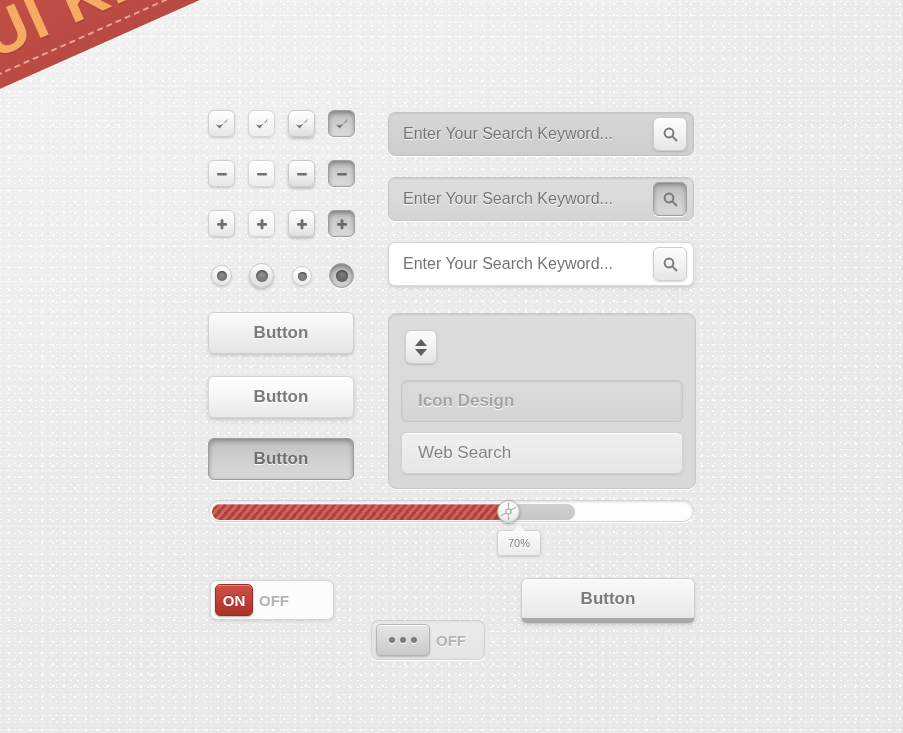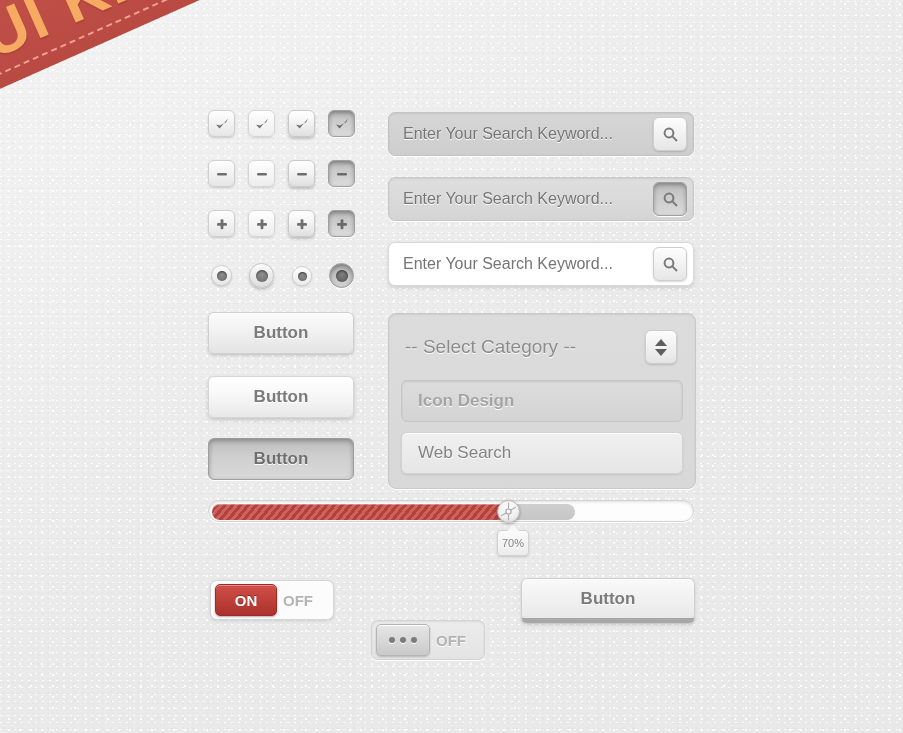--- a/index.html
+++ b/index.html
@@ -297,21 +297,21 @@
     width: 23px; height: 23px;
     border-radius: 50%;
     top: -1px;
     background: radial-gradient(circle at 50% 30%, #ffffff 0%, #efefef 60%, #d6d6d6 100%);
     border: 1px solid #b6b6b6;
     box-shadow: 0 1px 3px rgba(0,0,0,.3);
   }
   .knob svg { position:absolute; left:0; top:0; }
   .tip {
     position: absolute;
-    width: 32px; height: 26px;
+    width: 44px; height: 26px;
     border-radius: 4px;
     background: linear-gradient(180deg,#fbfbfb,#ececec);
     border: 1px solid #d2d2d2;
     box-shadow: 0 1px 2px rgba(0,0,0,.15);
     display: flex; align-items: center; justify-content: center;
     font-size: 11px; color: #828282;
     text-shadow: 0 1px 0 #fff;
   }
   .tip::before {
     content: ""; position: absolute;
@@ -336,21 +336,21 @@
     border: 1px solid #d5d5d5;
     box-shadow: 0 1px 3px rgba(0,0,0,.13), inset 0 1px 0 #fff;
   }
   .tg-grey {
     width: 114px;
     background: linear-gradient(180deg,#ececec,#e4e4e4);
     border: 1px solid #d3d3d3;
     box-shadow: inset 0 1px 2px rgba(0,0,0,.08), 0 1px 0 #fff;
   }
   .knob-on {
-    width: 62px; height: 32px;
+    width: 38px; height: 32px;
     border-radius: 5px;
     background: linear-gradient(180deg,#cf5049 0%,#c0403a 48%,#ab322c 100%);
     border: 1px solid #9c2b26;
     box-shadow: 0 1px 2px rgba(0,0,0,.3), inset 0 1px 0 rgba(255,255,255,.35);
     display: flex; align-items: center; justify-content: center;
     color: #fff; font-size: 15px; font-weight: bold;
     text-shadow: 0 -1px 0 rgba(0,0,0,.35);
   }
   .knob-dots {
     width: 54px; height: 32px;
@@ -516,21 +516,20 @@
   <div class="sbtn sbtn-light">
     <svg width="17" height="17" viewBox="0 0 17 17">
         <circle cx="7" cy="7" r="4.4"></circle>
         <line x1="10.4" y1="10.4" x2="15" y2="15"></line>
       </svg>
   </div>
 </div>
 
 <div class="selpanel row" style="left:388px; top:313px;">
   <div class="selhead">
-    <span class="lbl">-- Select Category --</span>
     <div class="stepper">
       <span class="ar up"></span>
       <span class="ar dn"></span>
     </div>
   </div>
   <div class="opt opt-a">Icon Design</div>
   <div class="opt opt-b">Web Search</div>
 </div>
 
 <div class="sliderwrap" style="left:208px; top:500px;">

